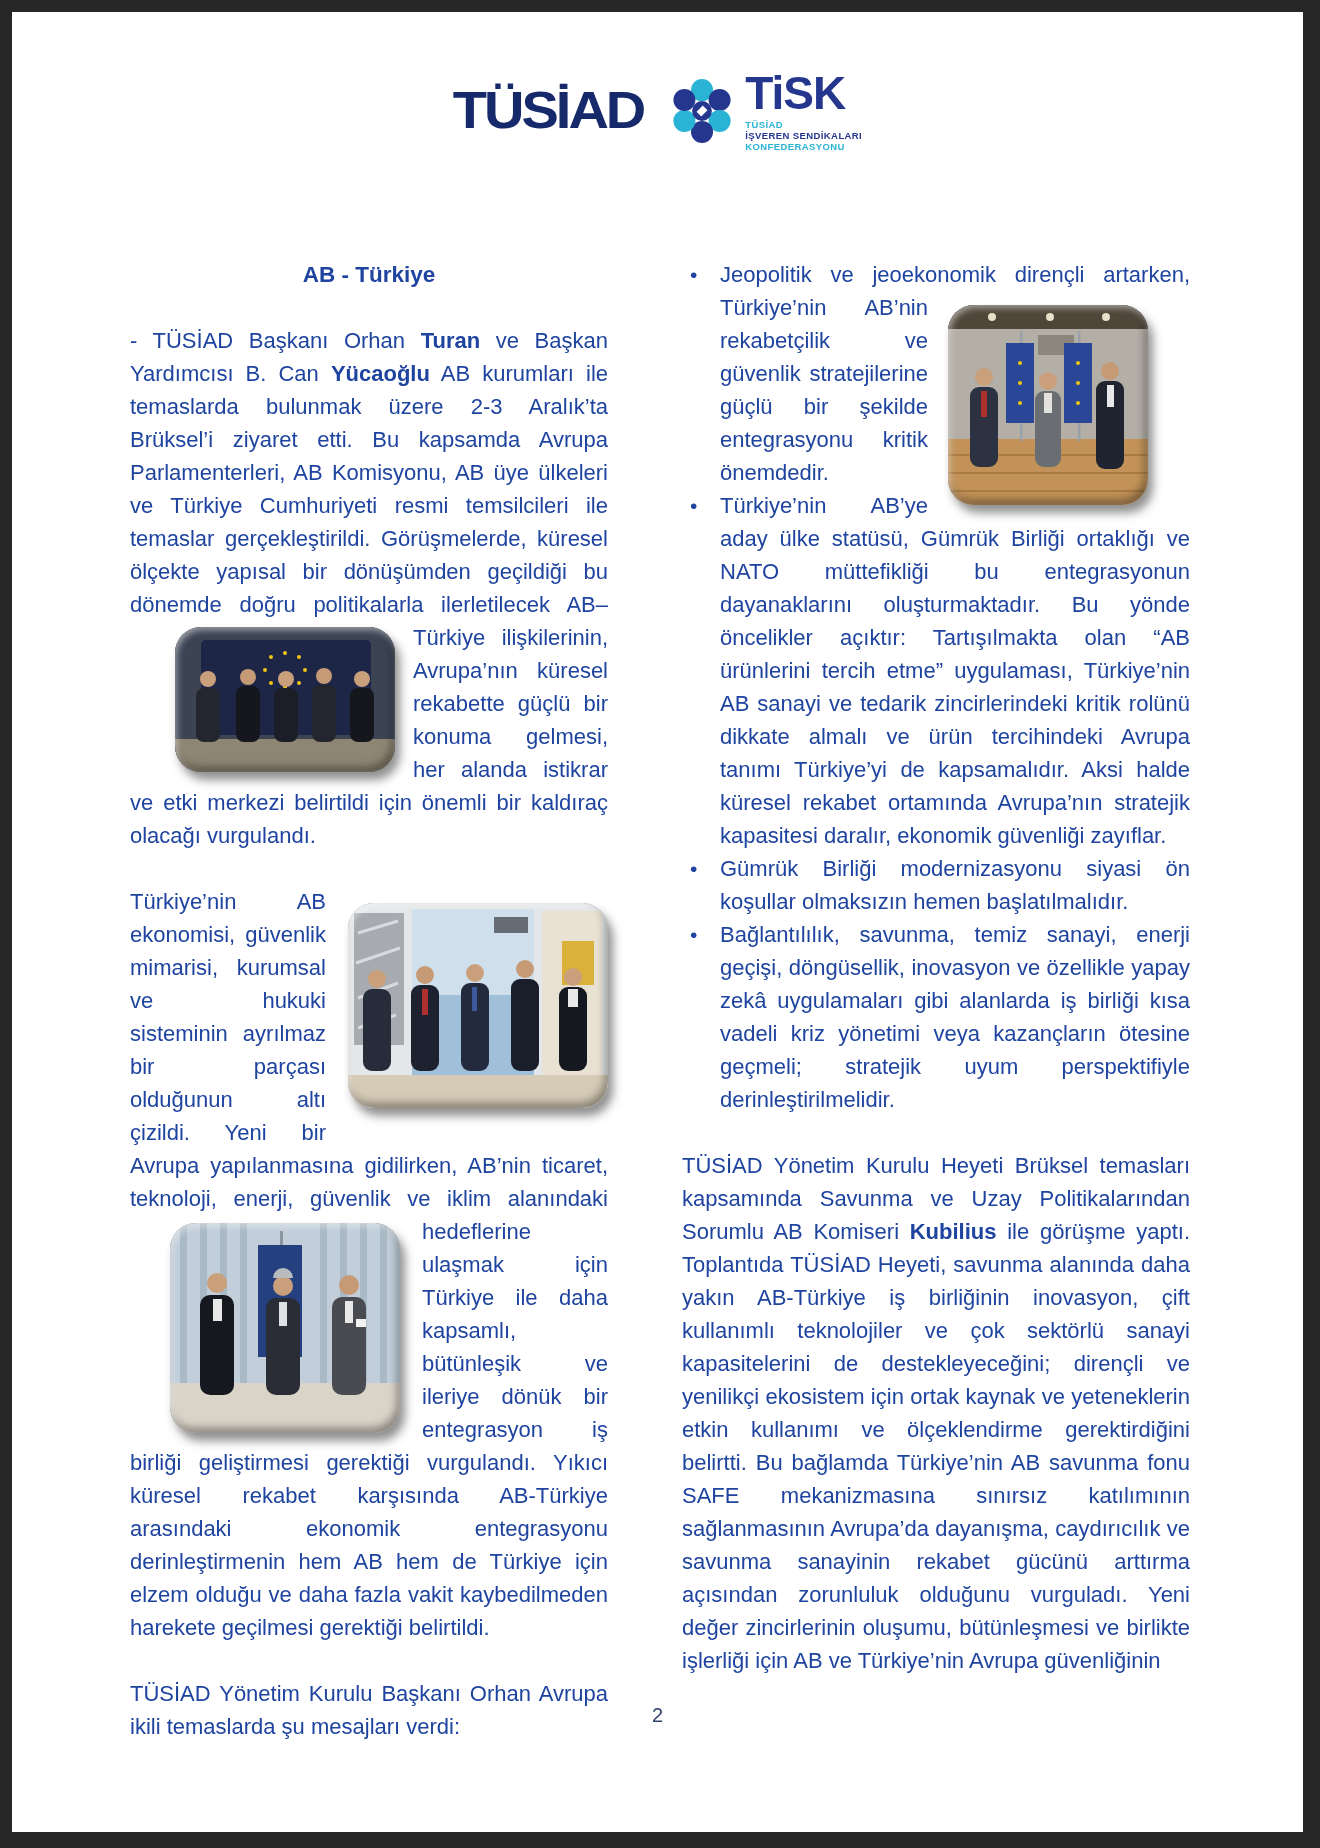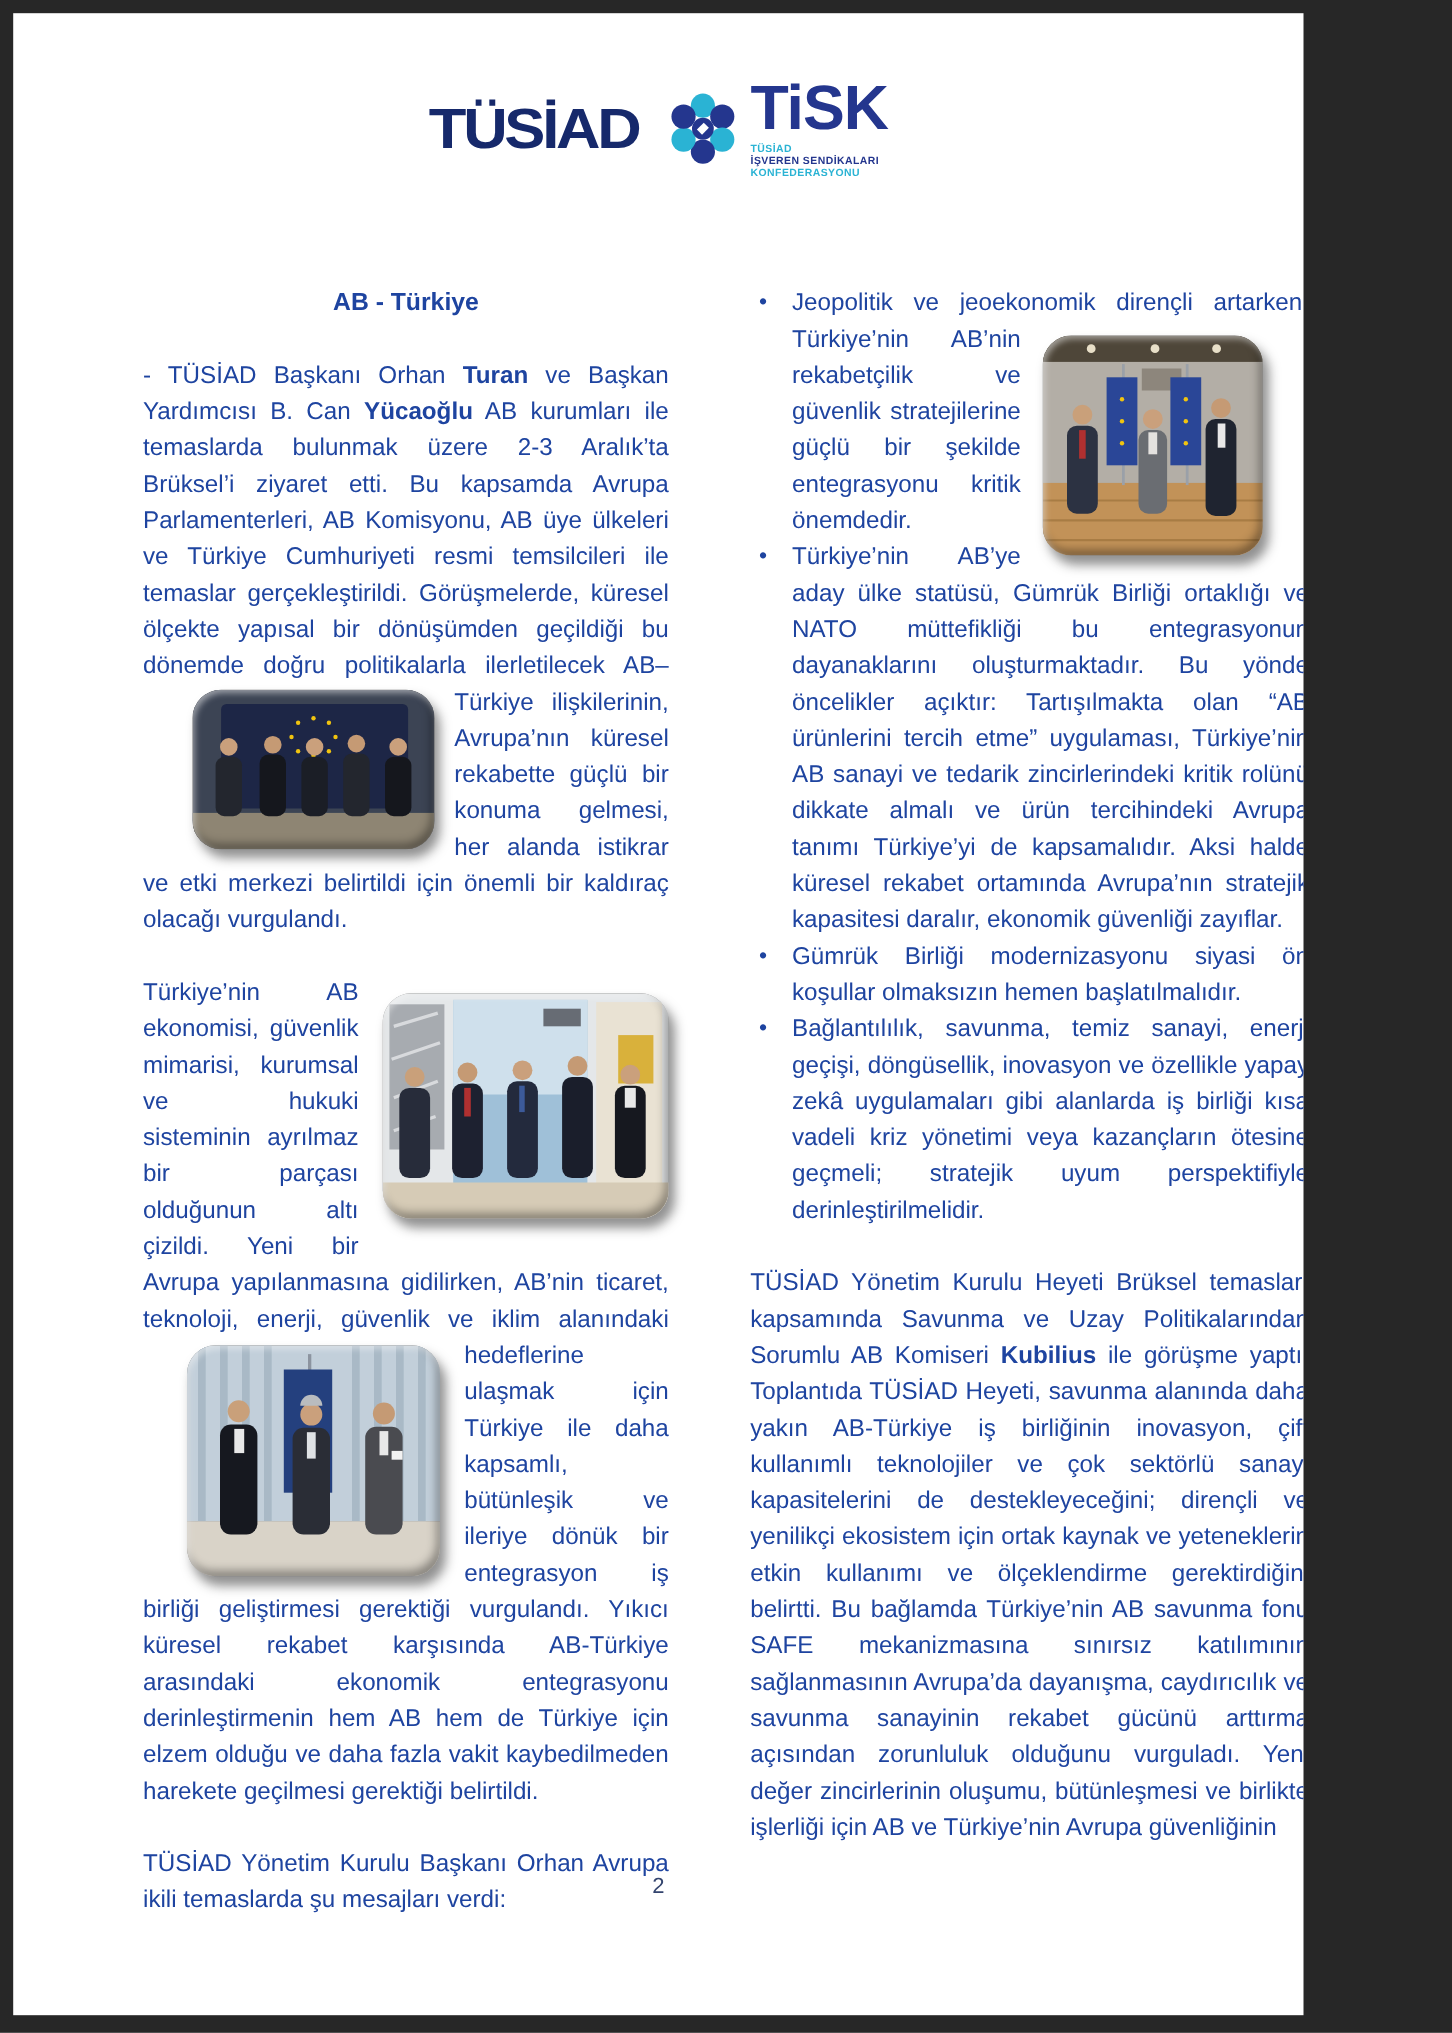--- a/index.html
+++ b/index.html
@@ -4,39 +4,39 @@
 <style>
   html,body{margin:0;padding:0;}
   body{
     width:1320px;height:1848px;
     background:#272727;
     position:relative;
     font-family:"Liberation Sans",sans-serif;
   }
   .page{
     position:absolute;left:12px;top:12px;
-    width:1173px;height:1820px;
+    width:1291px;height:1820px;
     background:#ffffff;
     overflow:hidden;
   }
   
   .logos{
     position:absolute;top:58px;left:0;right:0;
     display:flex;justify-content:center;align-items:center;gap:26px;
   }
   .tusiad-word{
     font-weight:900;font-size:56px;letter-spacing:-3px;
     color:#16296b;line-height:1;
     transform:scaleY(0.92);
   }
   .tisk{display:flex;align-items:center;gap:10px;}
   .tisk-flower{width:66px;height:66px;display:block;}
   .tisk-textcol{display:flex;flex-direction:column;}
   .tisk-word{
-    font-weight:900;font-size:57px;letter-spacing:-1px;
+    font-weight:900;font-size:46px;letter-spacing:-1px;
     color:#24368e;line-height:1;
   }
   .tisk-sub{margin-top:3px;font-weight:700;font-size:9.5px;letter-spacing:.4px;line-height:11px;}
   .tisk-sub .cyan{color:#2ab3d4;}
   .tisk-sub .navy{color:#24368e;}
   
   .content{
     position:absolute;left:118px;top:246px;width:1060px;
     color:#1e44a0;
   }

